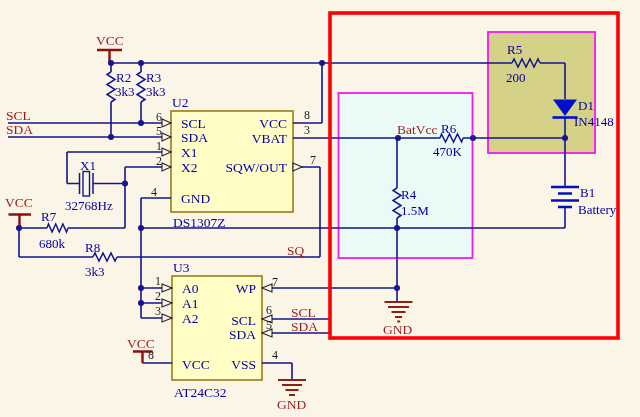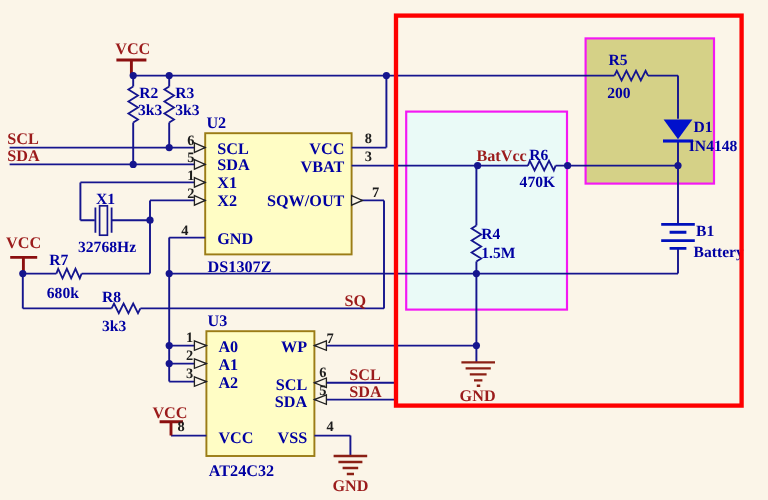--- a/index.html
+++ b/index.html
@@ -1,17 +1,17 @@
 <!DOCTYPE html>
 <html><head>
 <meta charset="utf-8">
 <style>
   html,body{margin:0;padding:0;background:#fbf5e8;}
   #stage{position:relative;width:640px;height:417px;background:#fbf5e8;overflow:hidden;
-         font-family:"Liberation Serif", serif;font-weight:bold;}
+         font-family:"Liberation Serif", serif;}
   svg{display:block;}
   text{font-family:"Liberation Serif", serif;}
   .tb  {fill:#0000a2;font-size:13px;}      
   .pin {fill:#0000a2;font-size:13.5px;}    
   .big {fill:#0000a2;font-size:13.5px;}    
   .tr  {fill:#9b1b1b;font-size:13.5px;}    
   .num {fill:#1c1c1c;font-size:12px;}      
   .wire{stroke:#15158e;stroke-width:1.6;fill:none;}
   .res {stroke:#15158e;stroke-width:1.5;fill:none;}
   .pwr {stroke:#8b0f0f;stroke-width:2.4;fill:none;}

